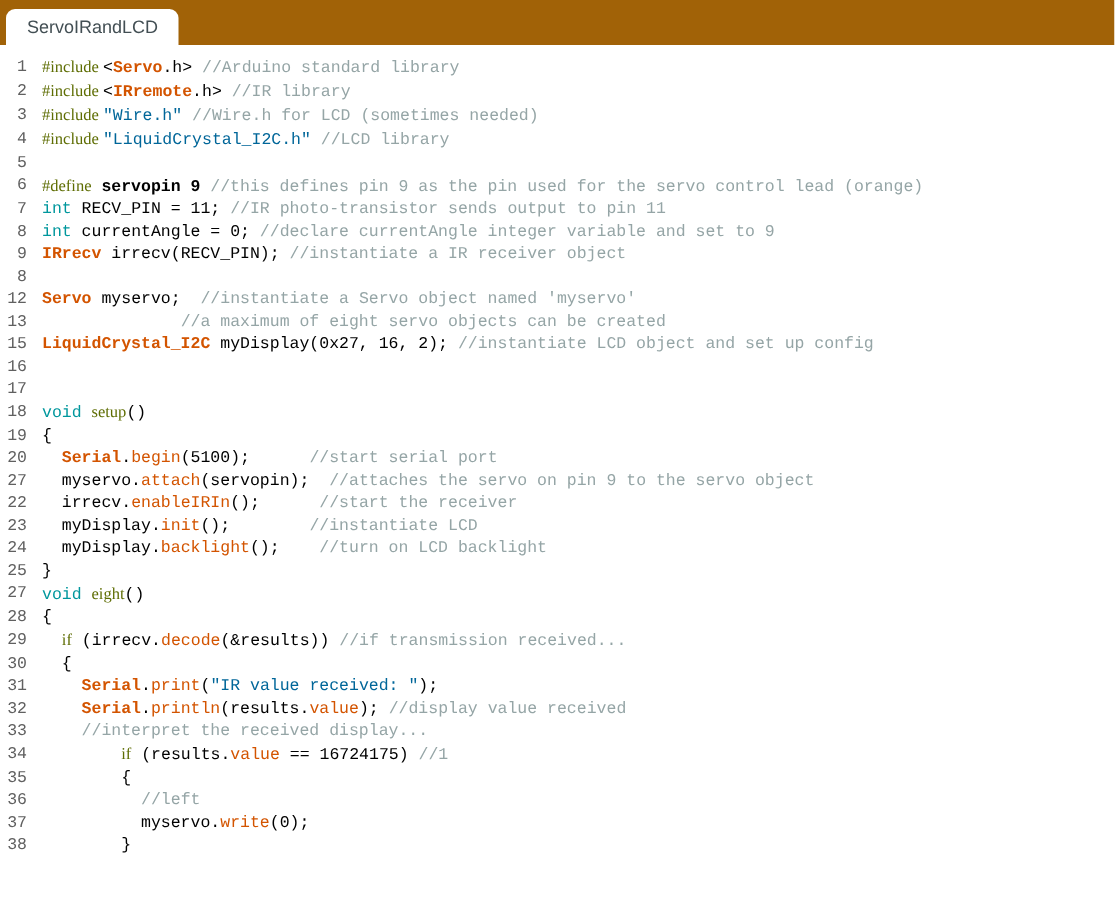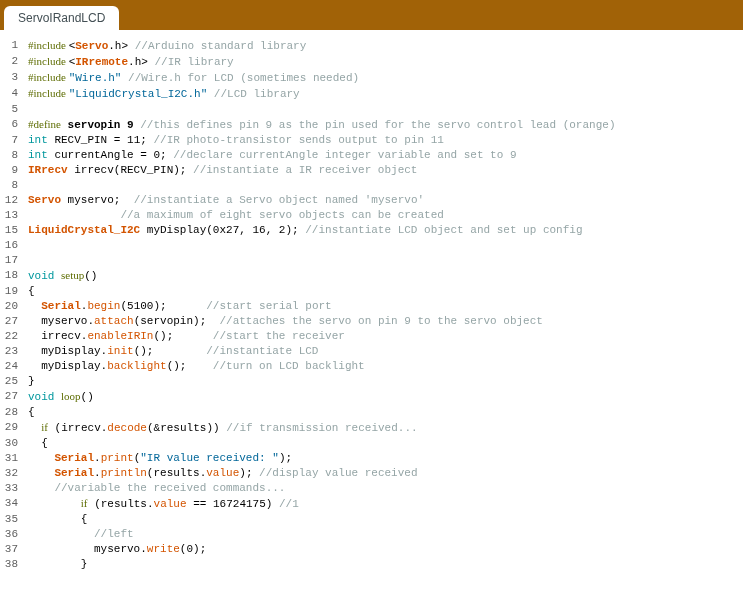--- a/index.html
+++ b/index.html
@@ -78,25 +78,25 @@
     <div class="line"><span class="lineno">16</span><span class="code">&nbsp;</span></div>
     <div class="line"><span class="lineno">17</span><span class="code">&nbsp;</span></div>
     <div class="line"><span class="lineno">18</span><span class="code"><span class="kw-type">void</span><span class="txt"> </span><span class="kw-pp">setup</span><span class="txt">()</span></span></div>
     <div class="line"><span class="lineno">19</span><span class="code"><span class="txt">{</span></span></div>
     <div class="line"><span class="lineno">20</span><span class="code"><span class="txt">  </span><span class="kw-class bold">Serial</span><span class="txt">.</span><span class="kw-func">begin</span><span class="txt">(5100);      </span><span class="comment">//start serial port</span></span></div>
     <div class="line"><span class="lineno">27</span><span class="code"><span class="txt">  myservo.</span><span class="kw-func">attach</span><span class="txt">(servopin);  </span><span class="comment">//attaches the servo on pin 9 to the servo object</span></span></div>
     <div class="line"><span class="lineno">22</span><span class="code"><span class="txt">  irrecv.</span><span class="kw-func">enableIRIn</span><span class="txt">();      </span><span class="comment">//start the receiver</span></span></div>
     <div class="line"><span class="lineno">23</span><span class="code"><span class="txt">  myDisplay.</span><span class="kw-func">init</span><span class="txt">();        </span><span class="comment">//instantiate LCD</span></span></div>
     <div class="line"><span class="lineno">24</span><span class="code"><span class="txt">  myDisplay.</span><span class="kw-func">backlight</span><span class="txt">();    </span><span class="comment">//turn on LCD backlight</span></span></div>
     <div class="line"><span class="lineno">25</span><span class="code"><span class="txt">}</span></span></div>
-    <div class="line"><span class="lineno">27</span><span class="code"><span class="kw-type">void</span><span class="txt"> </span><span class="kw-pp">loop</span><span class="txt">()</span></span></div>
+    <div class="line"><span class="lineno">27</span><span class="code"><span class="kw-type">void</span><span class="txt"> </span><span class="kw-pp">eight</span><span class="txt">()</span></span></div>
     <div class="line"><span class="lineno">28</span><span class="code"><span class="txt">{</span></span></div>
     <div class="line"><span class="lineno">29</span><span class="code"><span class="txt">  </span><span class="kw-pp">if</span><span class="txt"> (irrecv.</span><span class="kw-func">decode</span><span class="txt">(&amp;results)) </span><span class="comment">//if transmission received...</span></span></div>
     <div class="line"><span class="lineno">30</span><span class="code"><span class="txt">  {</span></span></div>
     <div class="line"><span class="lineno">31</span><span class="code"><span class="txt">    </span><span class="kw-class bold">Serial</span><span class="txt">.</span><span class="kw-func">print</span><span class="txt">(</span><span class="str">"IR value received: "</span><span class="txt">);</span></span></div>
     <div class="line"><span class="lineno">32</span><span class="code"><span class="txt">    </span><span class="kw-class bold">Serial</span><span class="txt">.</span><span class="kw-func">println</span><span class="txt">(results.</span><span class="kw-func">value</span><span class="txt">); </span><span class="comment">//display value received</span></span></div>
-    <div class="line"><span class="lineno">33</span><span class="code"><span class="txt">    </span><span class="comment">//variable the received commands...</span></span></div>
+    <div class="line"><span class="lineno">33</span><span class="code"><span class="txt">    </span><span class="comment">//interpret the received display...</span></span></div>
     <div class="line"><span class="lineno">34</span><span class="code"><span class="txt">        </span><span class="kw-pp">if</span><span class="txt"> (results.</span><span class="kw-func">value</span><span class="txt"> == 16724175) </span><span class="comment">//1</span></span></div>
     <div class="line"><span class="lineno">35</span><span class="code"><span class="txt">        {</span></span></div>
     <div class="line"><span class="lineno">36</span><span class="code"><span class="txt">          </span><span class="comment">//left</span></span></div>
     <div class="line"><span class="lineno">37</span><span class="code"><span class="txt">          myservo.</span><span class="kw-func">write</span><span class="txt">(0);</span></span></div>
     <div class="line"><span class="lineno">38</span><span class="code"><span class="txt">        }</span></span></div>
   </div>
 
 </body></html>

